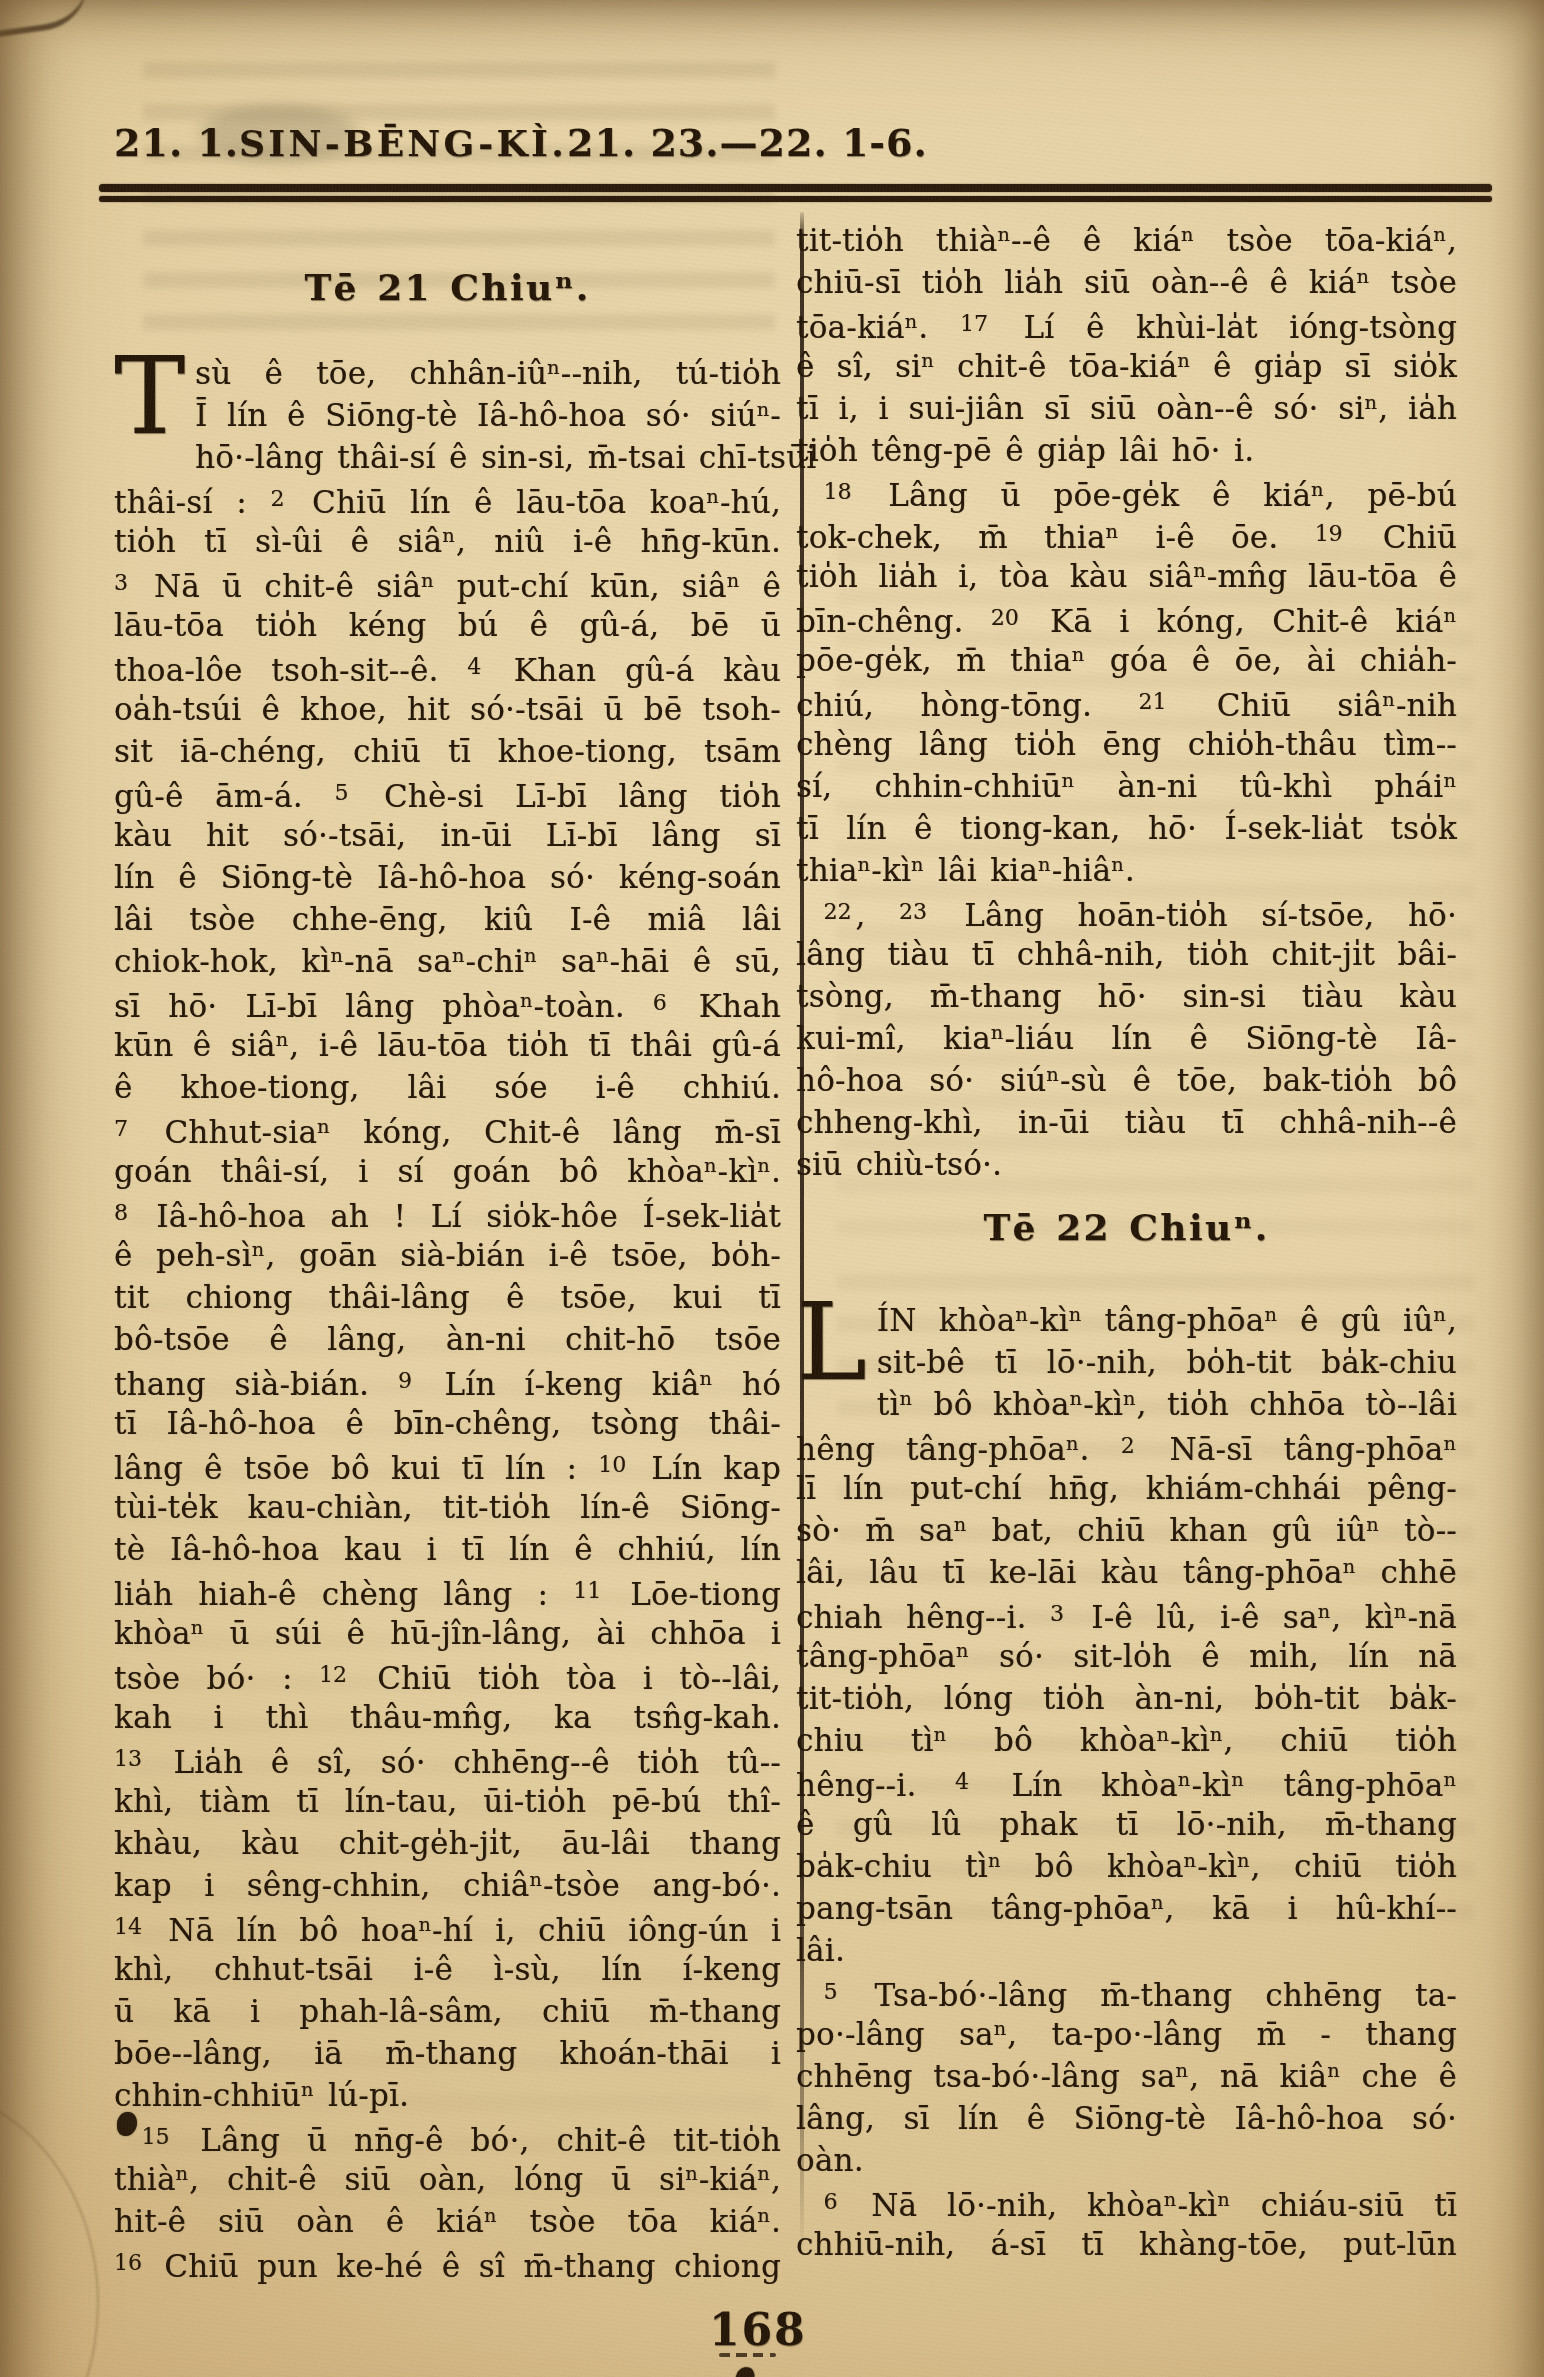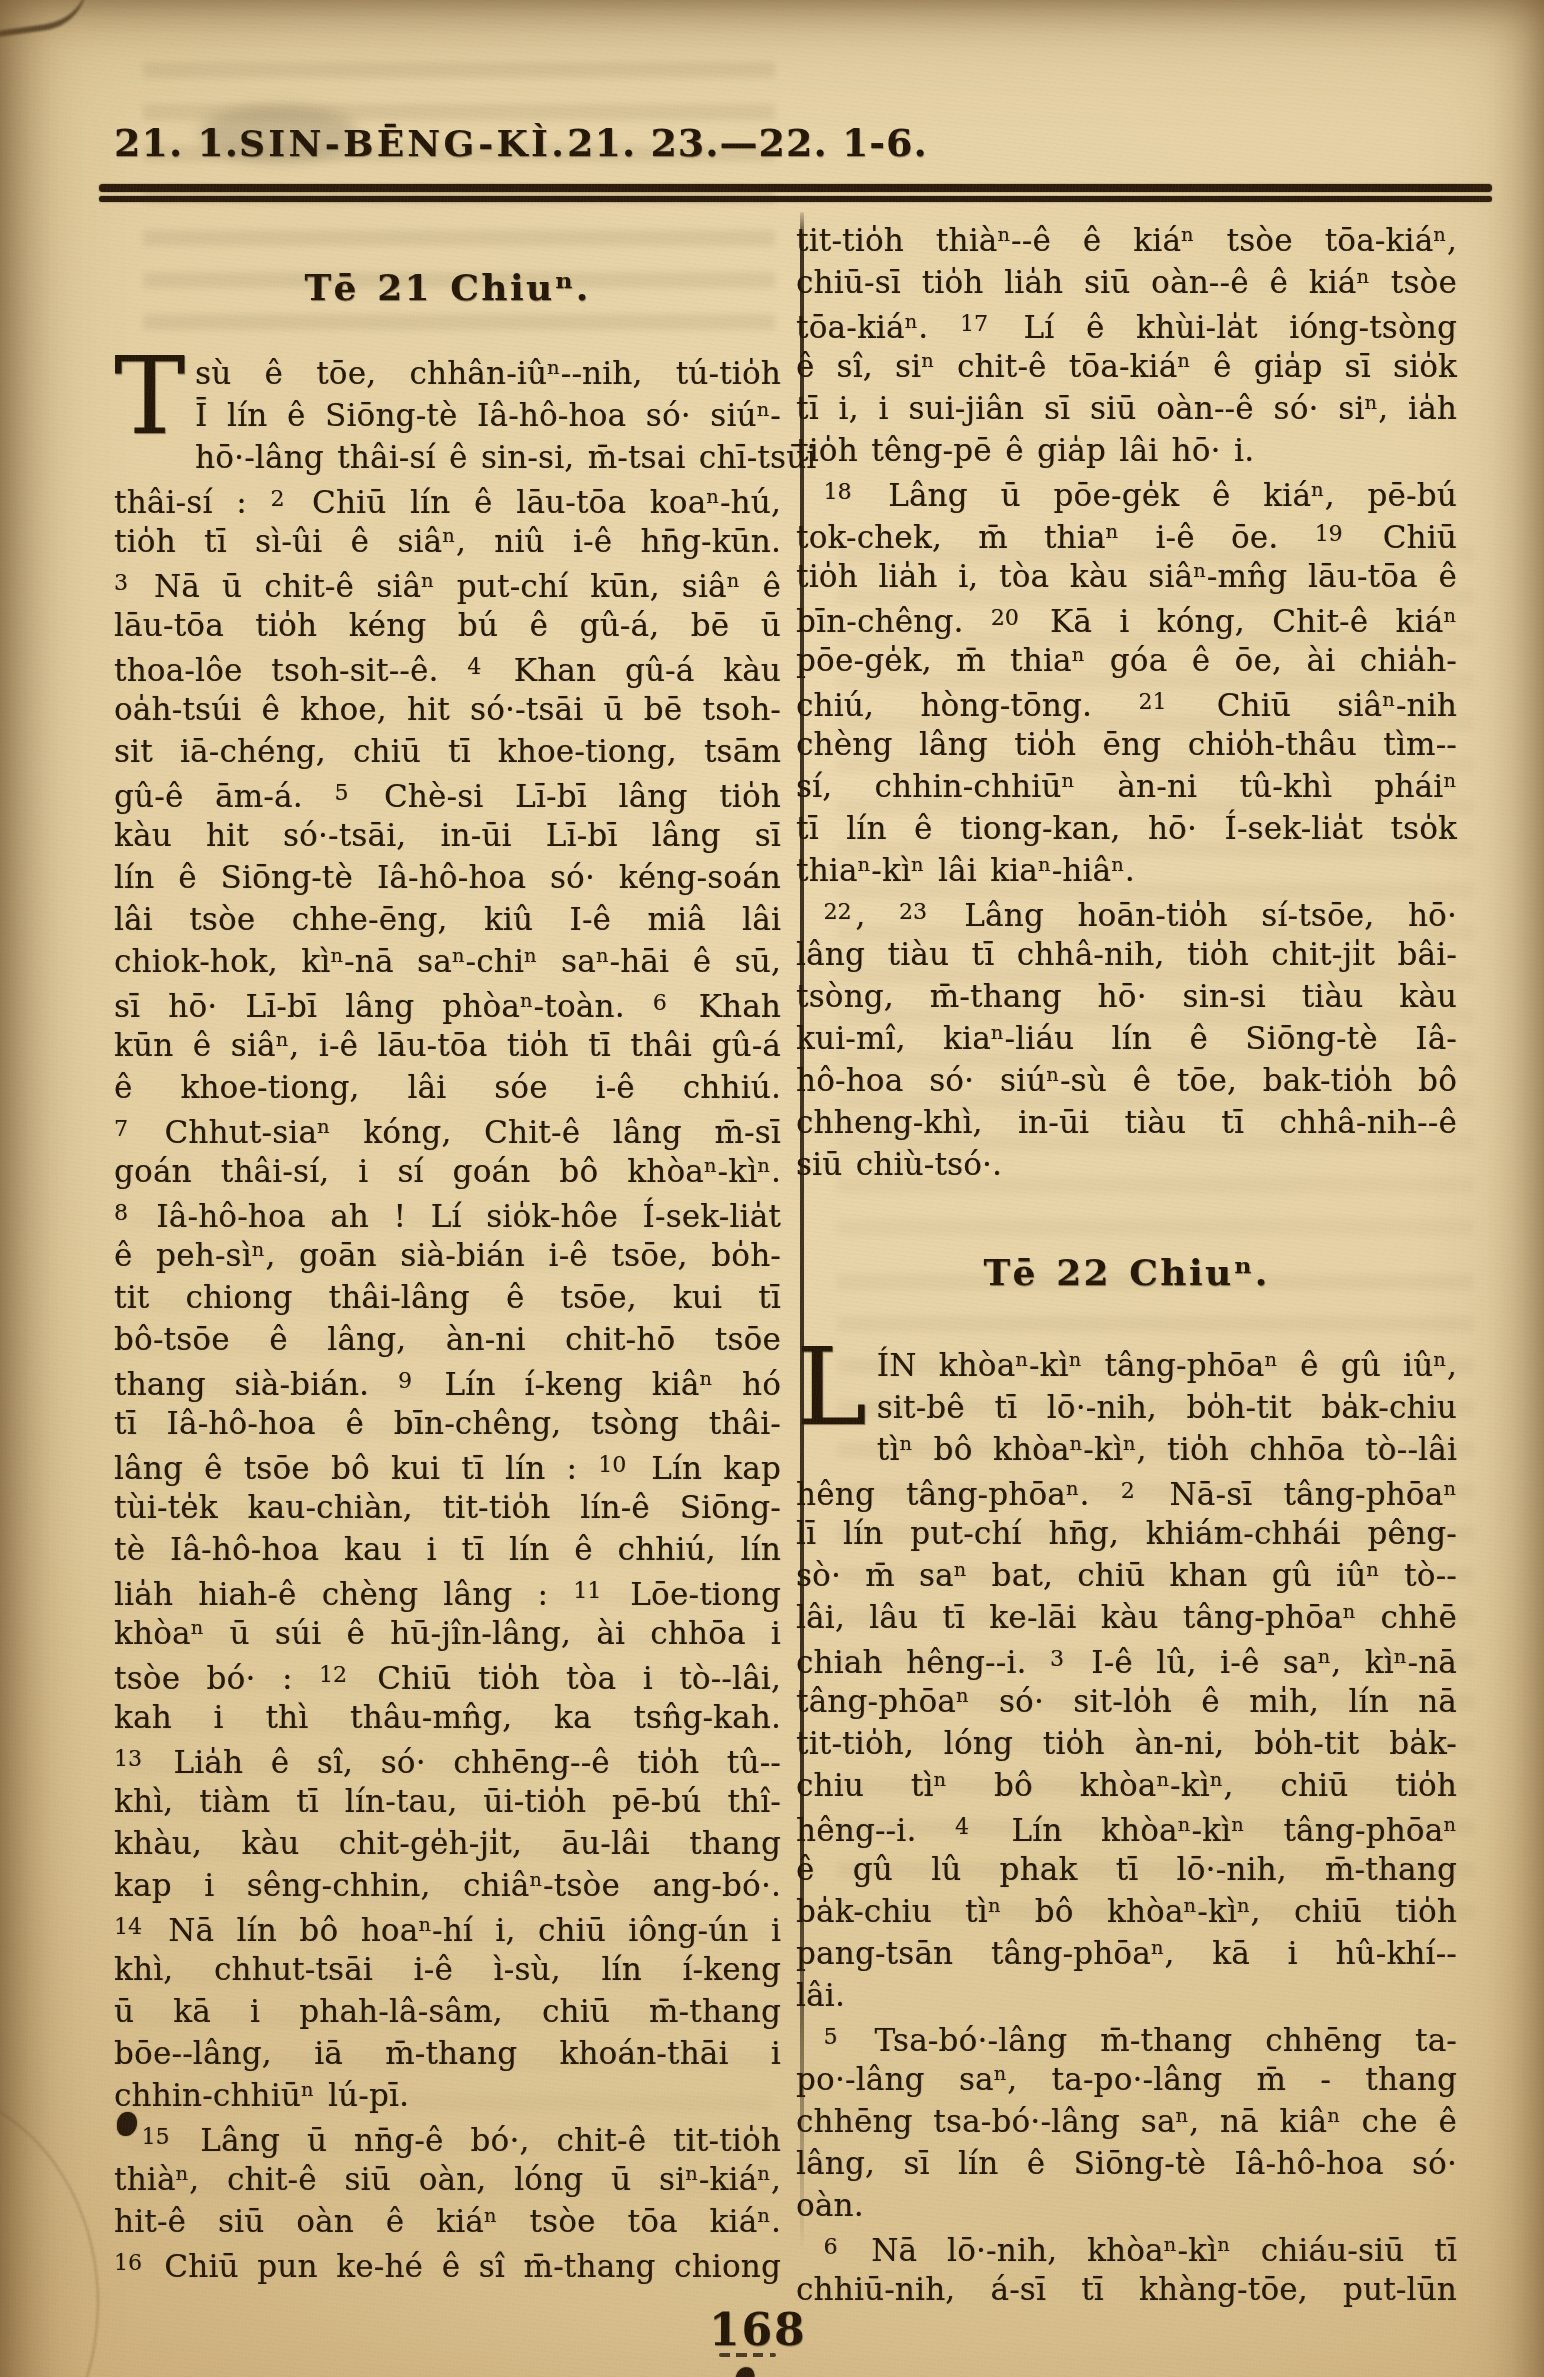--- a/index.html
+++ b/index.html
@@ -73,21 +73,21 @@
   .col{position:absolute;top:209px;z-index:4;font-size:31px;color:var(--ink,#241708);
        text-shadow:0.3px 0.3px 0.7px rgba(36,23,8,.5);word-spacing:3.3px;letter-spacing:0.2px;}
   .col-left{left:114px;width:667px;}
   .col-right{left:796px;width:661px;padding-top:9.5px;}
 
   .chapter-heading{
     text-align:center;font-weight:bold;font-size:36px;line-height:43px;letter-spacing:2.4px;
     text-shadow:0.5px 0.5px 1px rgba(36,23,8,.5);
   }
   .col-left .chapter-heading{margin:57px 0 43px 0;}
-  .col-right .chapter-heading{margin:66px 0 50px 0;}
+  .col-right .chapter-heading{margin:21px 0 50px 0;}
 
   .paragraph{position:relative;}
   .line{height:42px;line-height:42px;text-align:justify;text-align-last:justify;white-space:nowrap;overflow:visible;}
   .line.last{text-align-last:left;}
   .line.first-indent{text-indent:27.6px;}
   .vn{font-size:22px;vertical-align:7.1px;letter-spacing:0;padding-right:3.8px;}
   .dropcap{
     float:left;height:84px;line-height:84px;font-size:107px;
     margin:1.9px 9.5px 0 0;
     text-shadow:0.7px 0.7px 1px rgba(36,23,8,.5);

